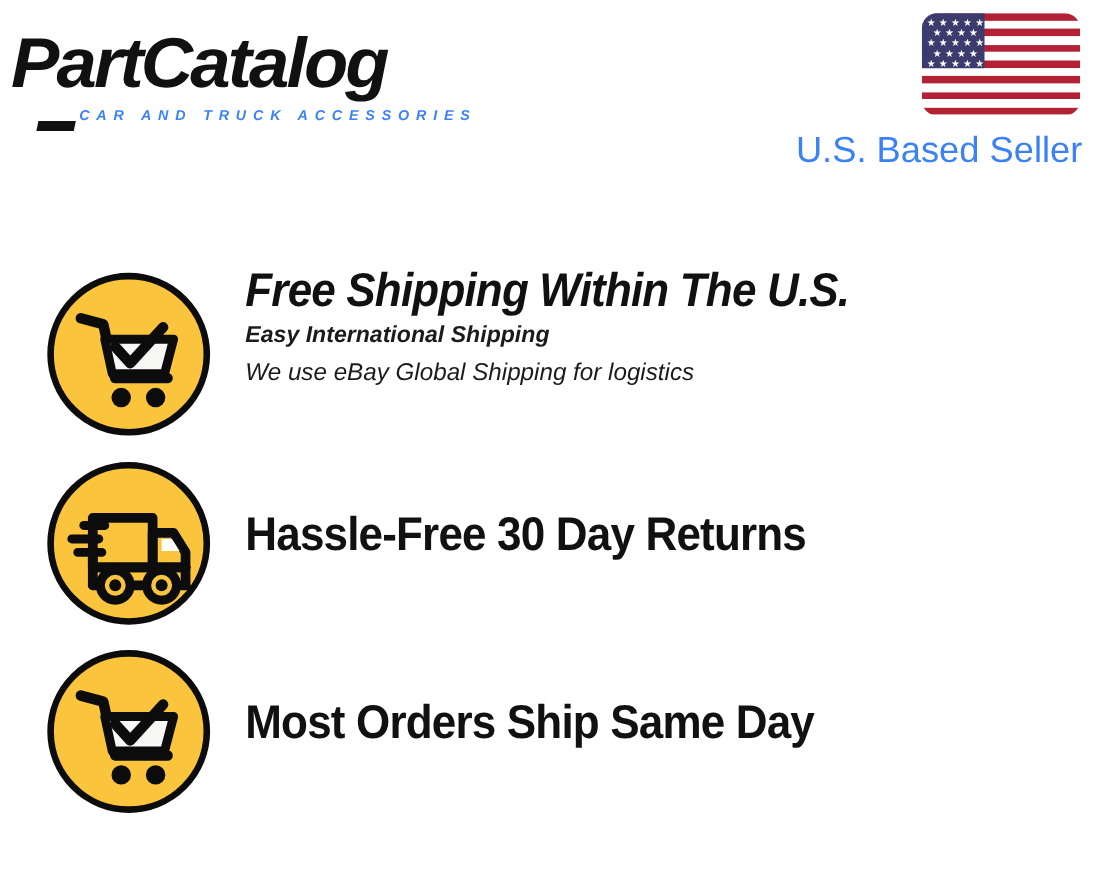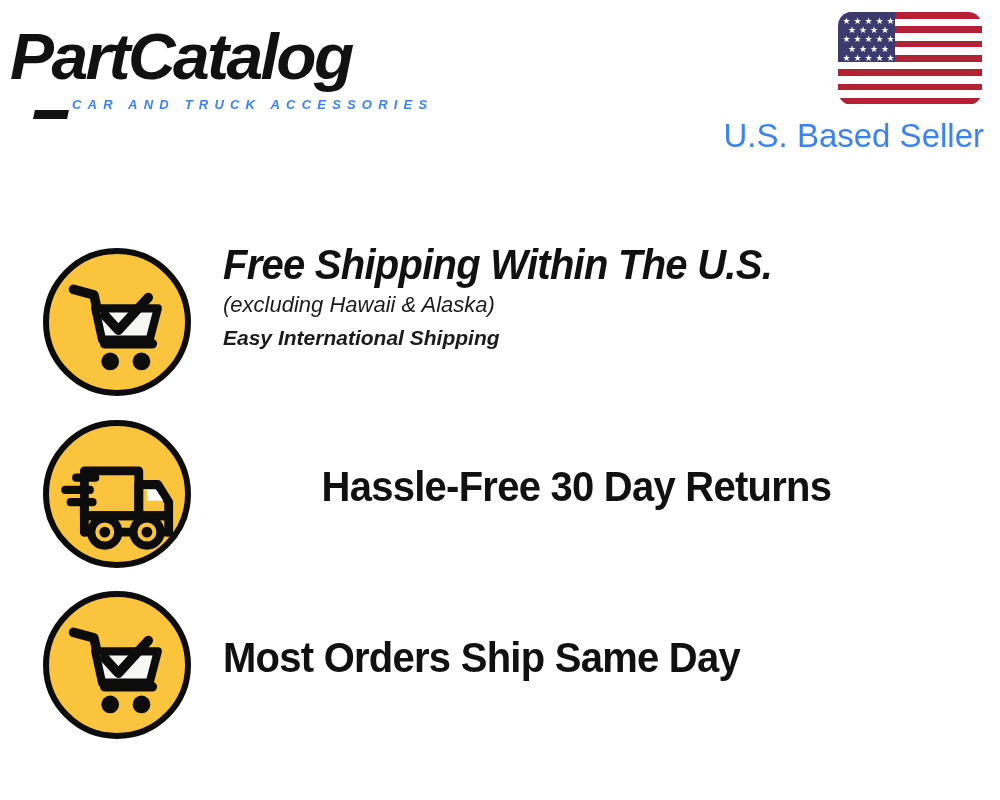--- a/index.html
+++ b/index.html
@@ -91,21 +91,21 @@
   }
   .feature-sub {
     font-family:"Liberation Sans", sans-serif;
     font-size:22px; line-height:33px;
     color:#1b1b1b;
     white-space:nowrap;
   }
   .feature-sub.strong { font-weight:bold; font-size:21px; }
 
   .row-1 .feature-text { top:-8px;font-style:italic; }
-  .row-2 .feature-text { top:42px;text-align:center; }
+  .row-2 .feature-text { top:42px; }
   .row-3 .feature-text { top:42px; }
 </style>
 </head>
 <body>
 
 <div class="page">
 
   <div class="brand-logo">
     <div class="brand-wordmark">PartCatalog</div>
     <div class="brand-underline"></div>
@@ -164,22 +164,22 @@
           <path d="M18 26 L33 30 L41 66 L76 66" fill="none" stroke="#0c0c0c" stroke-width="7" stroke-linecap="round" stroke-linejoin="round"></path>
           <path d="M34 40 L80 40 L74 63 L39 63 Z" fill="#f7f7f5" stroke="#0c0c0c" stroke-width="6" stroke-linejoin="round"></path>
           <path d="M41 45 L51 56 L73 32" fill="none" stroke="#0c0c0c" stroke-width="7" stroke-linecap="round" stroke-linejoin="round"></path>
           <circle cx="45" cy="79" r="6.5" fill="#0c0c0c"></circle>
           <circle cx="68" cy="79" r="6.5" fill="#0c0c0c"></circle>
         </svg>
       </div>
     </div>
     <div class="feature-text">
       <div class="feature-heading">Free Shipping Within The U.S.</div>
-      <div class="feature-sub">(excluding Hawaii &amp; Alaska)</div>
       <div class="feature-sub strong">Easy International Shipping</div>
+      <div class="feature-sub">We use eBay Global Shipping for logistics</div>
     </div>
   </div>
 
   <div class="feature-row row-2">
     <div class="badge-circle">
       <div class="badge-art">
         <svg viewBox="0 0 100 100" width="100%" height="100%" aria-hidden="true">
           <path d="M26 33 L66 33 L66 66 L26 66 Z" fill="none" stroke="#0c0c0c" stroke-width="6.5" stroke-linejoin="round"></path>
           <path d="M66 43 L80 43 L88 56 L88 66 L66 66 Z" fill="none" stroke="#0c0c0c" stroke-width="6.5" stroke-linejoin="round"></path>
           <path d="M72 47 L79 47 L84 55 L72 55 Z" fill="#ffffff"></path>

